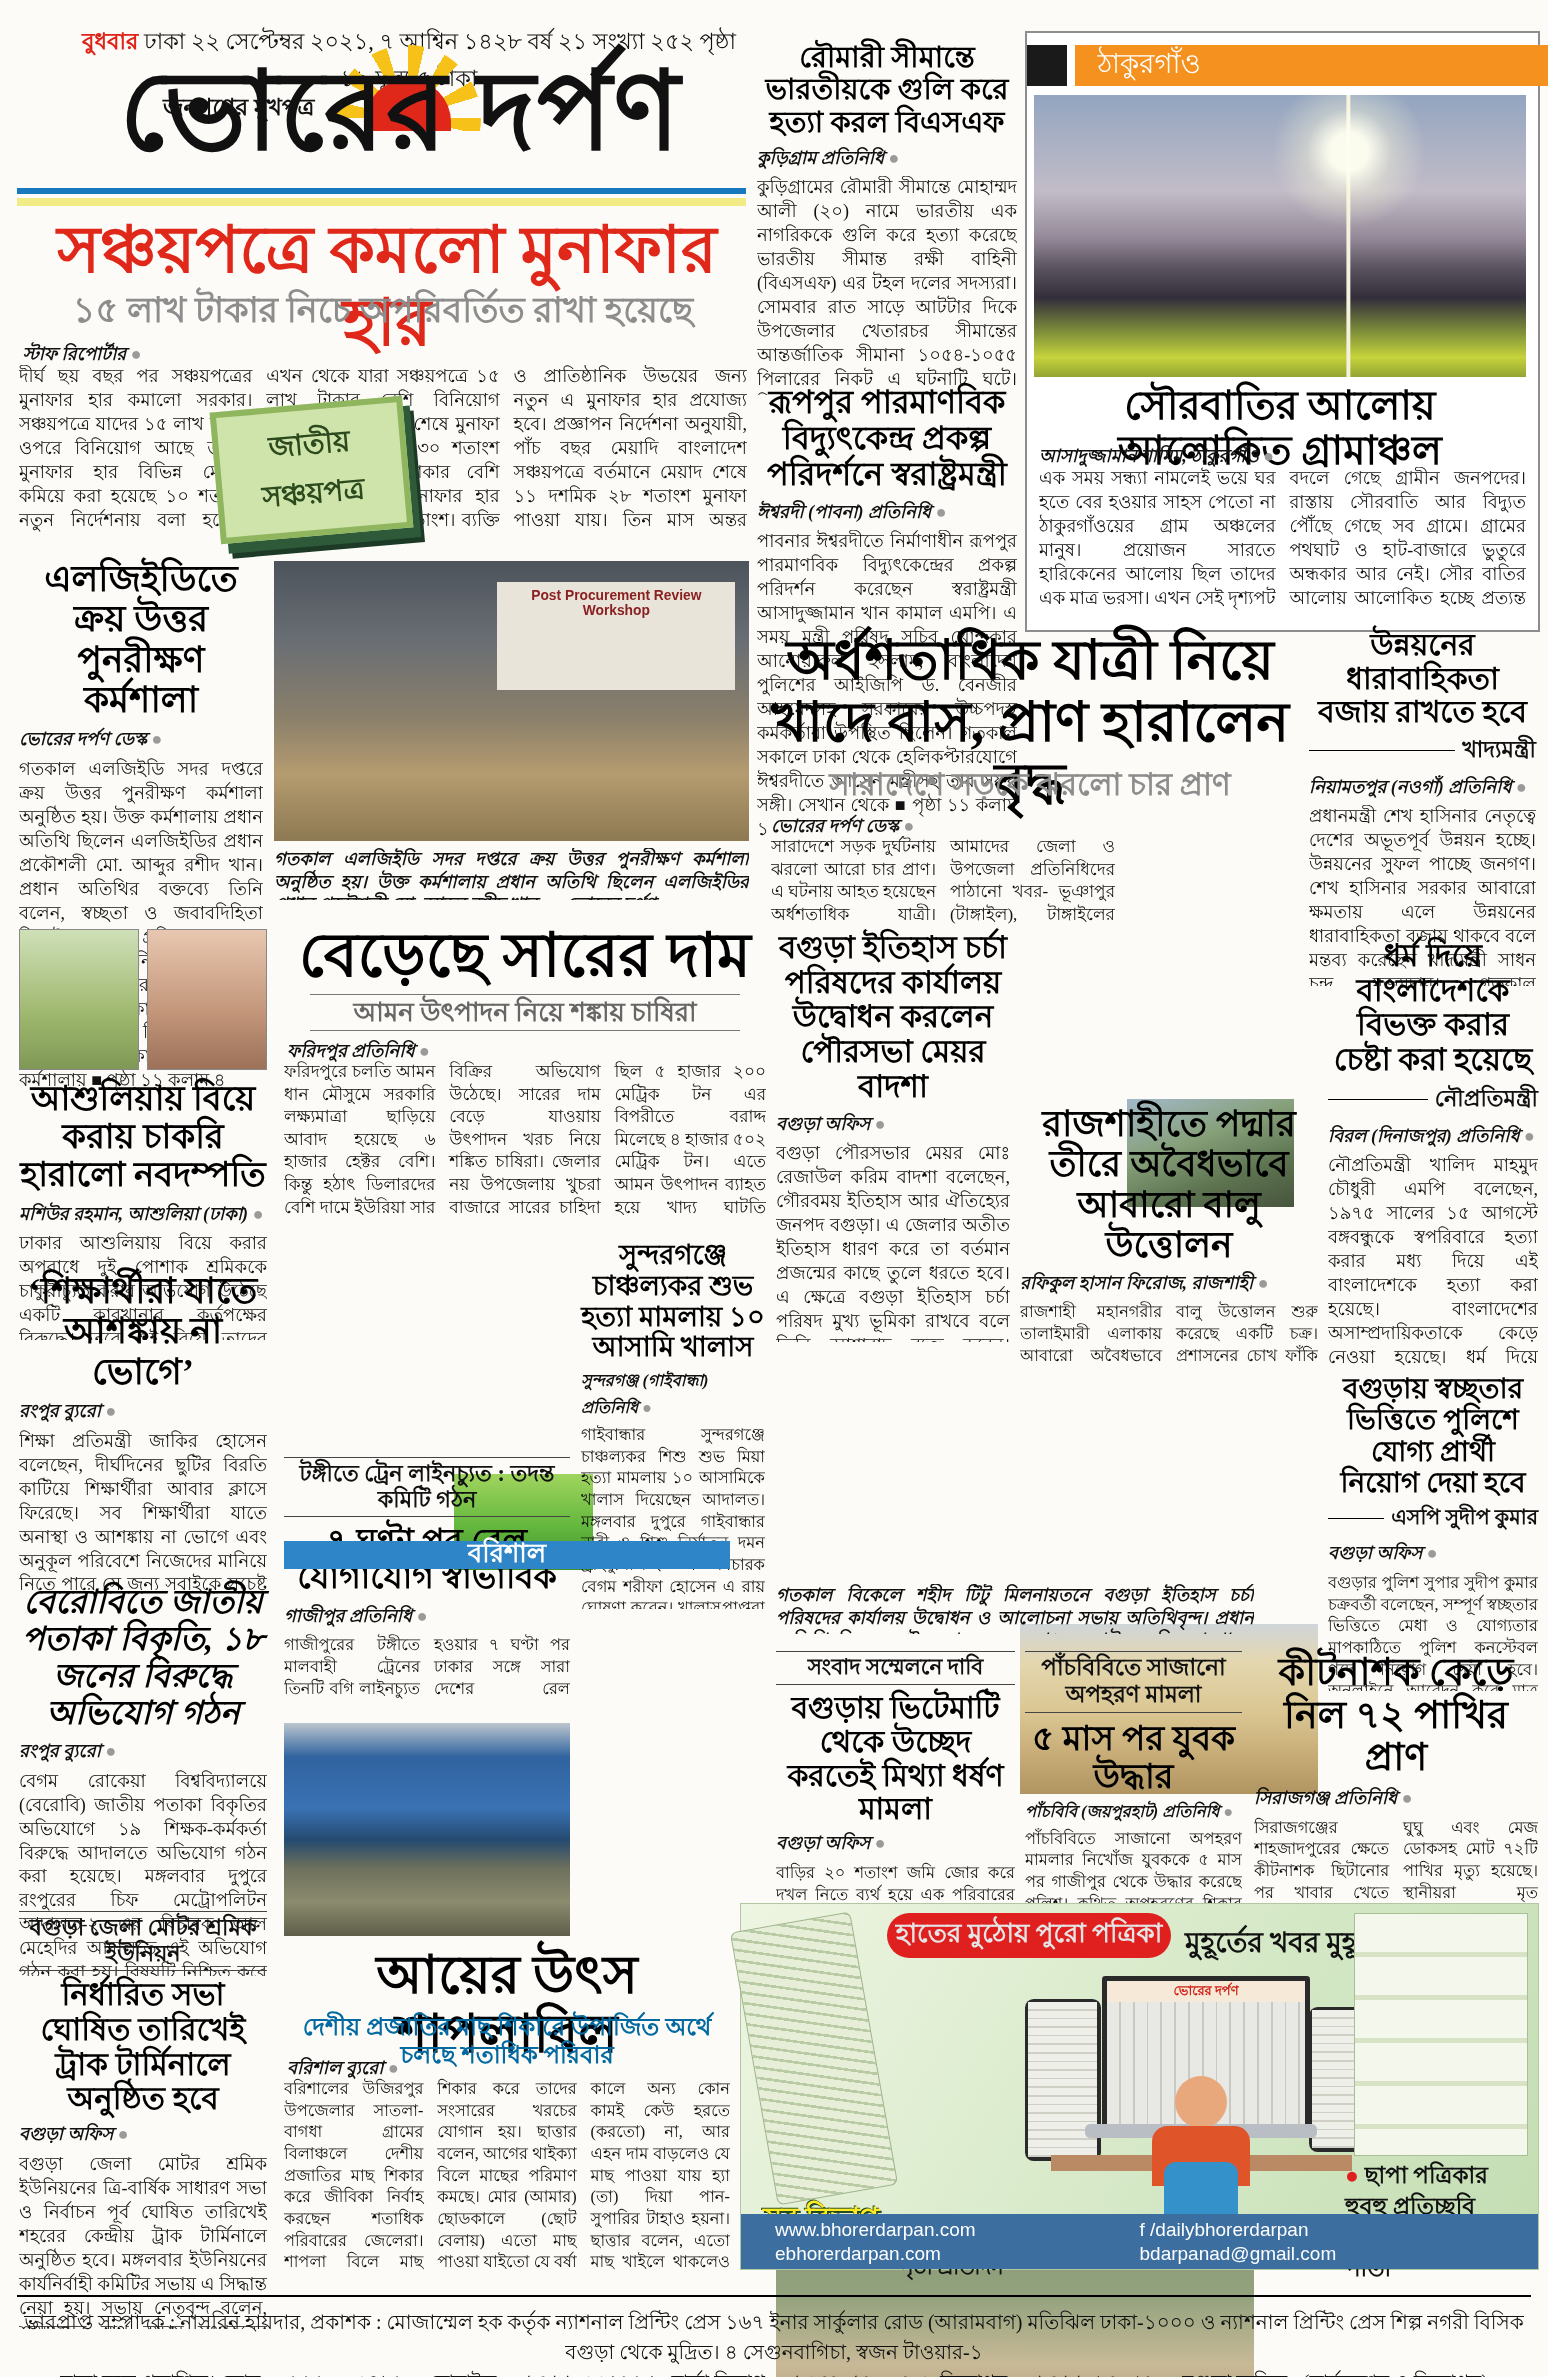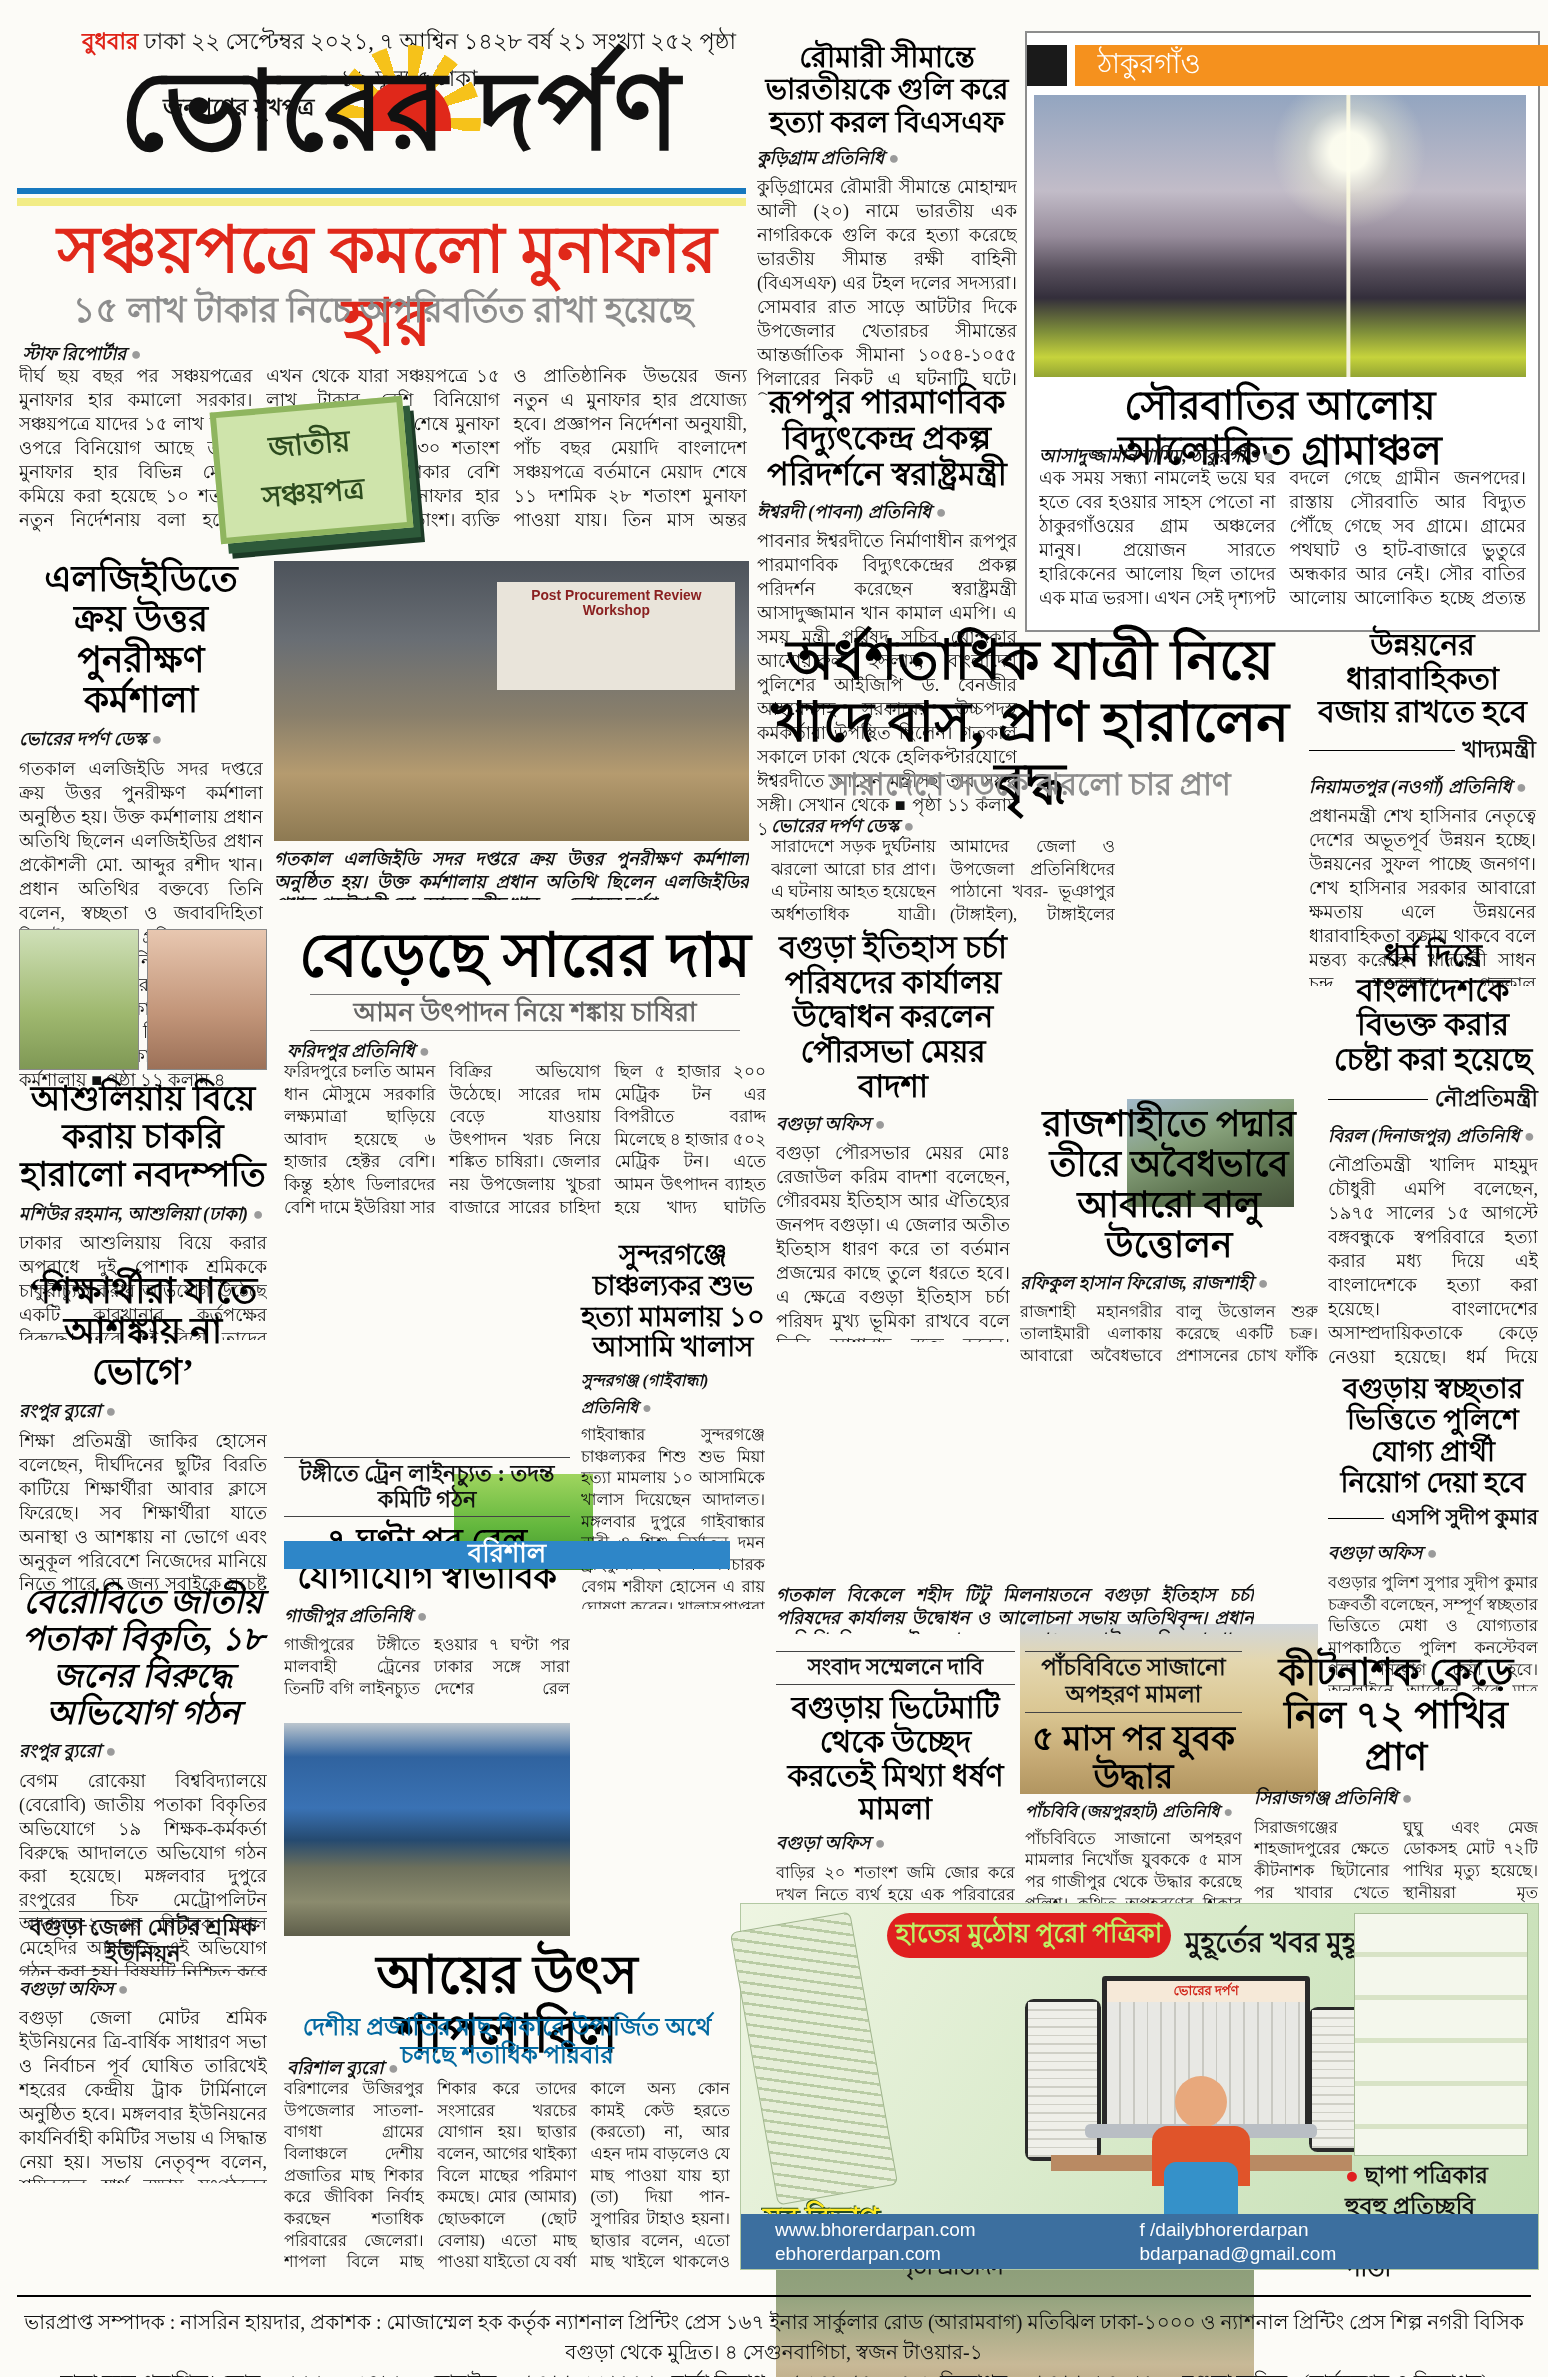--- a/index.html
+++ b/index.html
@@ -49,21 +49,21 @@
   .cert{position:absolute;background:#cfe4ab;border:6px solid #8fb55f;transform:rotate(-5deg);
         box-shadow:6.9px 10.3px 0 #2e5a3a, 10.3px 15.5px 0 #1c3a26;display:flex;flex-direction:column;
         align-items:center;justify-content:center;font-weight:bold;color:#2c4a1e;}
   
   .tag-orange{background:#f5911e;color:#fff;font-weight:normal;display:flex;align-items:center;padding-left:22.4px;}
   .tag-blue{background:#2e86c8;color:#fff;font-weight:bold;display:flex;align-items:center;justify-content:center;}
   .blacksq{background:#1a1a1a;}
   .boxed{border:2.6px solid #8d8d8d;background:#fff;}
   
   .ad{background:linear-gradient(120deg,#eef5e2 0%,#d3e7c4 60%,#c3ddb2 100%);border:0.9px solid #b2c8a2;}
-  .ad .pill{background:#e01f1f;color:#bef264;font-weight:bold;border-radius:26px;display:flex;
+  .ad .pill{background:#e01f1f;color:#e5e5e5;font-weight:bold;border-radius:26px;display:flex;
             align-items:center;justify-content:center;}
   .ad .slogan{font-weight:bold;}
   .ad .roll{background:repeating-linear-gradient(18deg,#e6eed8 0 7.7px,#b9cba4 7.7px 10.3px);
             transform:rotate(-10deg);border:0.9px solid #9fb48c;border-radius:6.9px;}
   .ad .stack{background:repeating-linear-gradient(180deg,#f4f7ec 0 38px,#d8e3c6 38px 43px);border:0.9px solid #a9bd97;}
   .ad .allnews{color:#ffe921;font-weight:bold;text-shadow:1.7px 1.7px 0 #244b22,-0.9px -0.9px 0 #244b22;text-align:center;line-height:1.1;}
   .ad .pages{font-weight:bold;text-align:center;line-height:1.2;}
   .ad .pages .red{color:#e01f1f;font-size:40px;}
   .ad .url{font-weight:bold;font-family:"Liberation Sans",sans-serif;letter-spacing:0.9px;}
   .ad .bullets{font-weight:bold;font-size:23px;line-height:1.35;}
@@ -260,20 +260,21 @@
   </section>
 
   <section class="abs" style="left:19px;top:1584px;width:248px;">
     <h2 class="hl" style="font-size:33px;margin:0 0 5.2px 0;font-style:italic;">বেরোবিতে জাতীয় পতাকা বিকৃতি, ১৮ জনের বিরুদ্ধে অভিযোগ গঠন</h2>
     <div class="byline"><span>রংপুর ব্যুরো</span> <span class="dot">●</span></div>
     <div class="body" style="height:206px;">বেগম রোকেয়া বিশ্ববিদ্যালয়ে (বেরোবি) জাতীয় পতাকা বিকৃতির অভিযোগে ১৯ শিক্ষক-কর্মকর্তা বিরুদ্ধে আদালতে অভিযোগ গঠন করা হয়েছে। মঙ্গলবার দুপুরে রংপুরের চিফ মেট্রোপলিটন আদালত-২ এর বিচারক আল মেহেদির আদালতে এই অভিযোগ গঠন করা হয়। বিষয়টি নিশ্চিত করে বাদি পক্ষের আইনজীবী রফিক হাসনাইন বলেছেন, অভিযোগ গঠনের সময় অভিযুক্তরা আদালতে ■ পৃষ্ঠা ১১ কলাম ৩</div>
   </section>
 
   <section class="abs" style="left:19px;top:1911px;width:248px;">
     <div class="kicker" style="font-size:22.4px;">বগুড়া জেলা মোটর শ্রমিক ইউনিয়ন</div>
+    <h2 class="hl" style="font-size:31px;margin:6.9px 0 3.4px 0;">নির্ধারিত সভা ঘোষিত তারিখেই ট্রাক টার্মিনালে অনুষ্ঠিত হবে</h2>
     <div class="byline"><span>বগুড়া অফিস</span> <span class="dot">●</span></div>
     <div class="body" style="height:176px;">বগুড়া জেলা মোটর শ্রমিক ইউনিয়নের ত্রি-বার্ষিক সাধারণ সভা ও নির্বাচন পূর্ব ঘোষিত তারিখেই শহরের কেন্দ্রীয় ট্রাক টার্মিনালে অনুষ্ঠিত হবে। মঙ্গলবার ইউনিয়নের কার্যনির্বাহী কমিটির সভায় এ সিদ্ধান্ত নেয়া হয়। সভায় নেতৃবৃন্দ বলেন, শ্রমিকদের স্বার্থ রক্ষায় সংগঠনের কার্যক্রম আরো গতিশীল করা হবে। এসময় ইউনিয়নের বিভিন্ন শাখার নেতারা উপস্থিত ছিলেন। ■ পৃষ্ঠা ১১ কলাম ১</div>
   </section>
 
   <section>
     <div class="abs tag-blue" style="left:284px;top:1541px;width:446px;height:28px;font-size:26px;">বরিশাল</div>
 
     <h2 class="abs hl" style="left:284px;top:1946px;width:446px;font-size:53px;margin:0;">আয়ের উৎস শাপলাবিল</h2>
     <div class="abs sub" style="left:284px;top:2014px;width:446px;font-size:24px;color:#0369a1;">দেশীয় প্রজাতির মাছ শিকারে উপার্জিত অর্থে চলছে শতাধিক পরিবার</div>
     <div class="abs byline" style="left:287px;top:2051px;"><span>বরিশাল ব্যুরো</span> <span class="dot">●</span></div>

